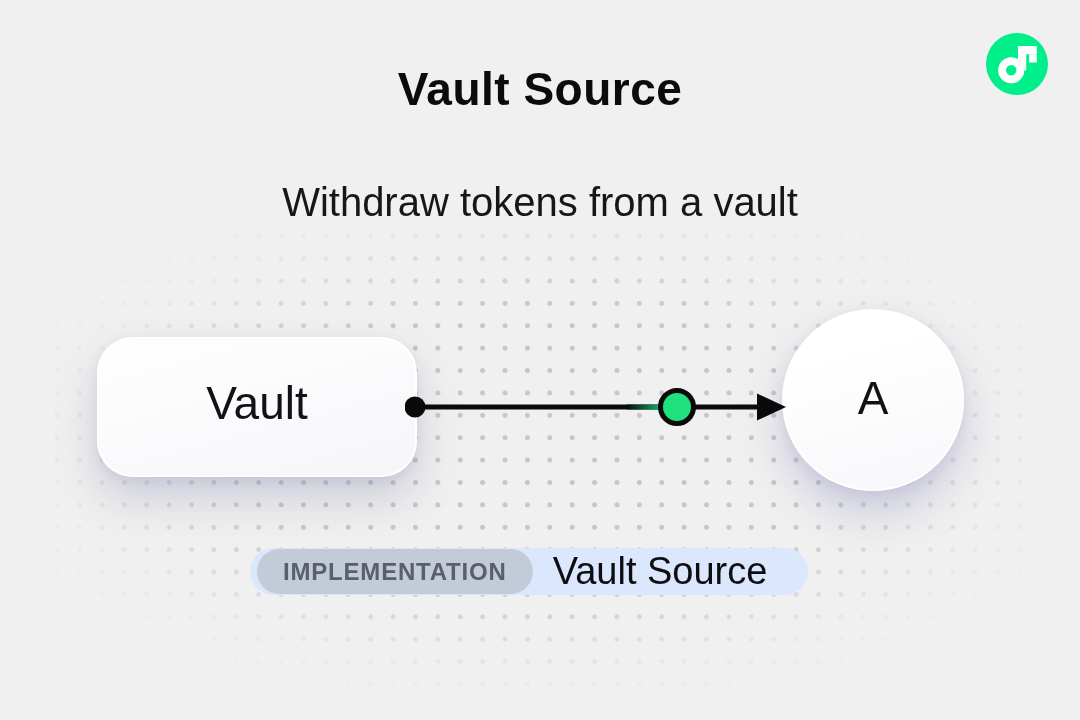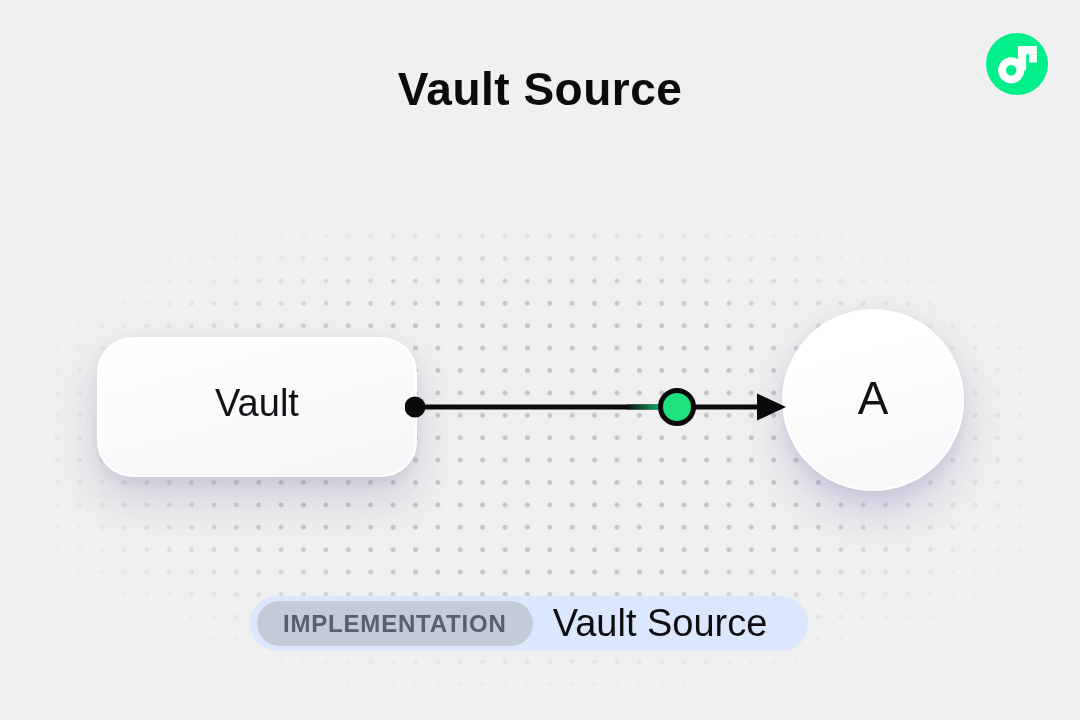--- a/index.html
+++ b/index.html
@@ -72,21 +72,21 @@
     background: linear-gradient(165deg, #fdfdfe 20%, #f6f6f9 100%);
     border: 2px solid rgba(255,255,255,0.95);
     box-shadow: 0 22px 42px rgba(125,125,170,0.30), 0 4px 12px rgba(125,125,170,0.12);
     display: flex;
     align-items: center;
     justify-content: center;
     box-sizing: border-box;
     z-index: 4;
   }
   .vault-node .node-label {
-    font-size: 38px;
+    font-size: 46px;
     color: #121216;
     margin-top: -8px;
   }
 
   .account-node {
     position: absolute;
     left: 782px; top: 309px;
     width: 182px; height: 182px;
     border-radius: 50%;
     background: linear-gradient(165deg, #ffffff 25%, #f7f7fa 100%);
@@ -107,29 +107,28 @@
   .connector {
     position: absolute;
     left: 405px; top: 377px;
     width: 385px; height: 60px;
     z-index: 5;
   }
 
   .impl-badge {
     position: absolute;
     left: 250px; top: 548px;
-    width: 558px; height: 55px;
+    width: 558px; height: 47px;
     border-radius: 27px;
     background: var(--badge_bg, #dbe7fc);
     display: flex;
     align-items: center;
     box-sizing: border-box;
     padding-left: 7px;
     z-index: 4;
-    margin-top: 48px;
   }
   .impl-tag {
     height: 45px;
     padding: 0 26px;
     border-radius: 23px;
     background: var(--tag_bg, #c3cbd9);
     color: #5a6069;
     font-size: 24px;
     font-weight: 700;
     letter-spacing: 0.8px;
@@ -157,20 +156,21 @@
     <svg width="62" height="62" viewBox="0 0 64 64">
       <circle cx="32" cy="32" r="32" style="fill: var(--flow_green, #00ef8b)"></circle>
       <circle cx="26" cy="38.5" r="13.5" fill="#ffffff"></circle>
       <circle cx="26" cy="38.5" r="5.4" style="fill: var(--flow_green, #00ef8b)"></circle>
       <rect x="33" y="13.5" width="8.5" height="25" fill="#ffffff"></rect>
       <rect x="33" y="13.5" width="19.5" height="8.5" fill="#ffffff"></rect>
       <rect x="44.5" y="22" width="8" height="8.5" fill="#ffffff"></rect>
     </svg>
   </span>
 
+  <div class="page-subtitle">Withdraw tokens from a vault</div>
 
   <div class="vault-node">
     <span class="node-label">Vault</span>
   </div>
 
   <div class="account-node">
     <span class="node-label">A</span>
   </div>
 
   <svg class="connector" viewBox="0 0 385 60">

